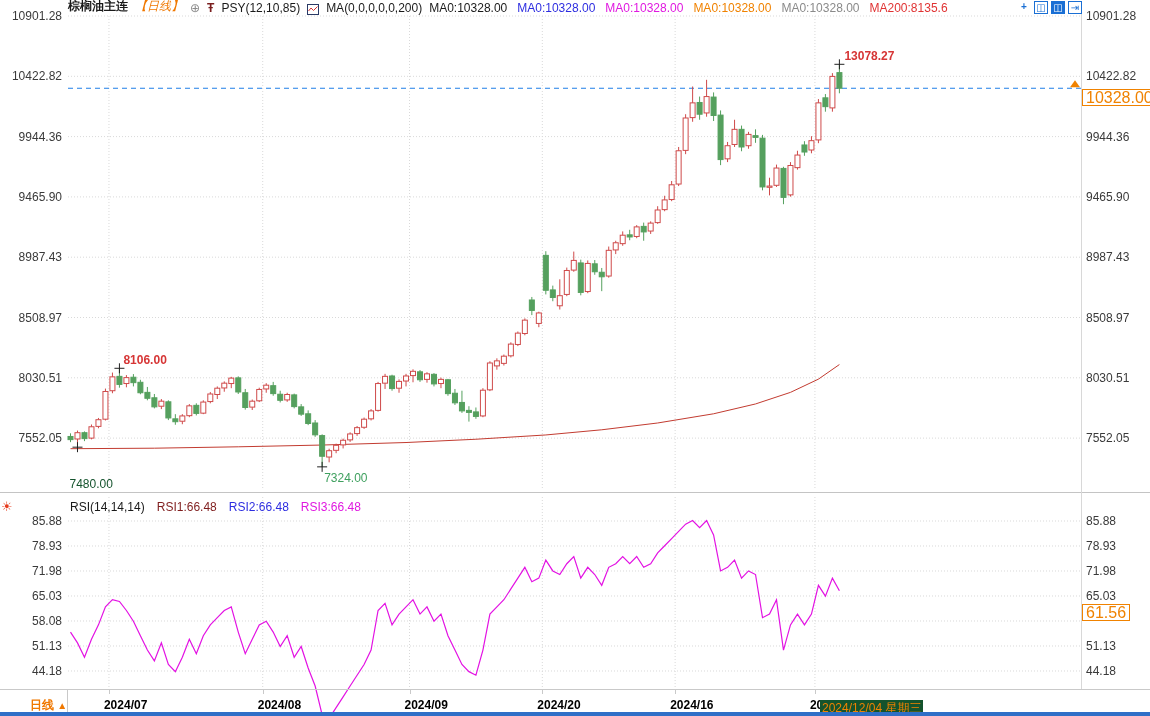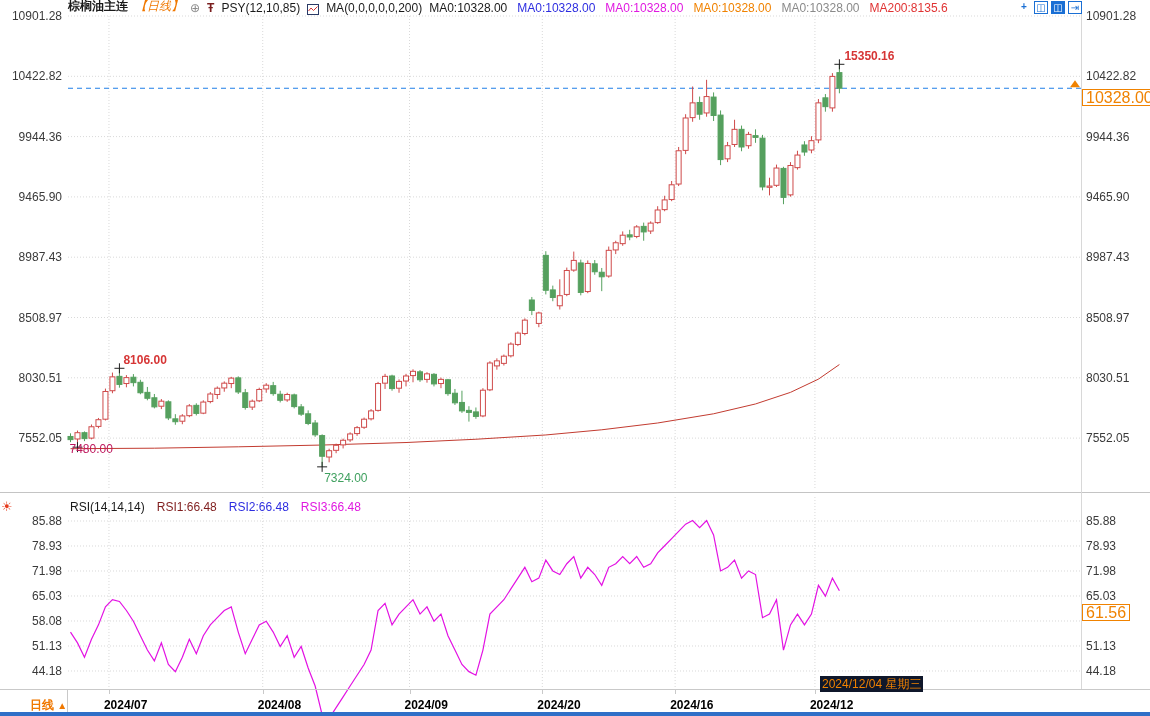--- a/index.html
+++ b/index.html
@@ -26,21 +26,21 @@
   
   .marker-box{position:absolute;left:1082px;border:1px solid #f08200;color:#f08200;background:#fff;
               font-size:16px;line-height:15px;padding:0 3px;}
   
   .hline{position:absolute;left:0;width:1150px;height:1px;background:#c9c9c9;}
   .vline{position:absolute;width:1px;background:#c9c9c9;}
   
   #period-label{left:30px;top:697px;color:#f07800;font-weight:700;}
   #period-label .tri{font-size:10px;}
   .date-label{position:absolute;top:698px;color:#000000;font-weight:600;font-size:12px;white-space:nowrap;}
-  #current-date-box{position:absolute;top:676px;left:820px;background:#0f172a;color:#f08200;
+  #current-date-box{position:absolute;top:700px;left:820px;background:#14532d;color:#f08200;
                     font-size:12px;line-height:16px;padding:0 2px;white-space:nowrap;}
   #bottom-bar{left:0;top:712px;width:1150px;height:4px;background:#2f6fc7;}
   
   #rsi-header{left:70px;top:500px;display:flex;gap:12px;white-space:nowrap;}
   #sun-icon{left:1px;top:499px;color:#e63c1e;font-size:13px;}
   .annot{position:absolute;font-size:12px;white-space:nowrap;}
   svg{position:absolute;overflow:visible;}
 </style>
 </head>
 <body>
@@ -403,20 +403,20 @@
     <div class="date-label" style="left: 537.32px;">2024/20</div>
     <div class="vline" style="left: 675.13px; top: 690px; height: 4px;"></div>
     <div class="date-label" style="left: 670.13px;">2024/16</div>
     <div class="vline" style="left: 814.93px; top: 690px; height: 4px;"></div>
     <div class="date-label" style="left: 809.93px;">2024/12</div>
   </div>
 <div id="current-date-box">2024/12/04 星期三</div>
 
 <div id="annotations">
     <div class="annot" style="color: rgb(214, 53, 53); font-weight: 700; left: 123.43px; top: 353.289px;">8106.00</div>
-    <div class="annot" style="color: #be185d; left: 69.49px; top: 442px;">7480.00</div>
+    <div class="annot" style="color: #14532d; left: 69.49px; top: 477px;">7480.00</div>
     <div class="annot" style="color: rgb(63, 160, 95); left: 324.14px; top: 470.845px;">7324.00</div>
-    <div class="annot" style="color: rgb(214, 53, 53); font-weight: 700; left: 844.4px; top: 49.3048px;">15350.16</div>
+    <div class="annot" style="color: rgb(214, 53, 53); font-weight: 700; left: 844.4px; top: 49.3048px;">13078.27</div>
   </div>
 
 <div class="vline" style="left:1081px;top:14px;height:675px;background:#d8d8d8;"></div>
 
 <div id="bottom-bar" class="abs"></div>
 
 </body></html>

